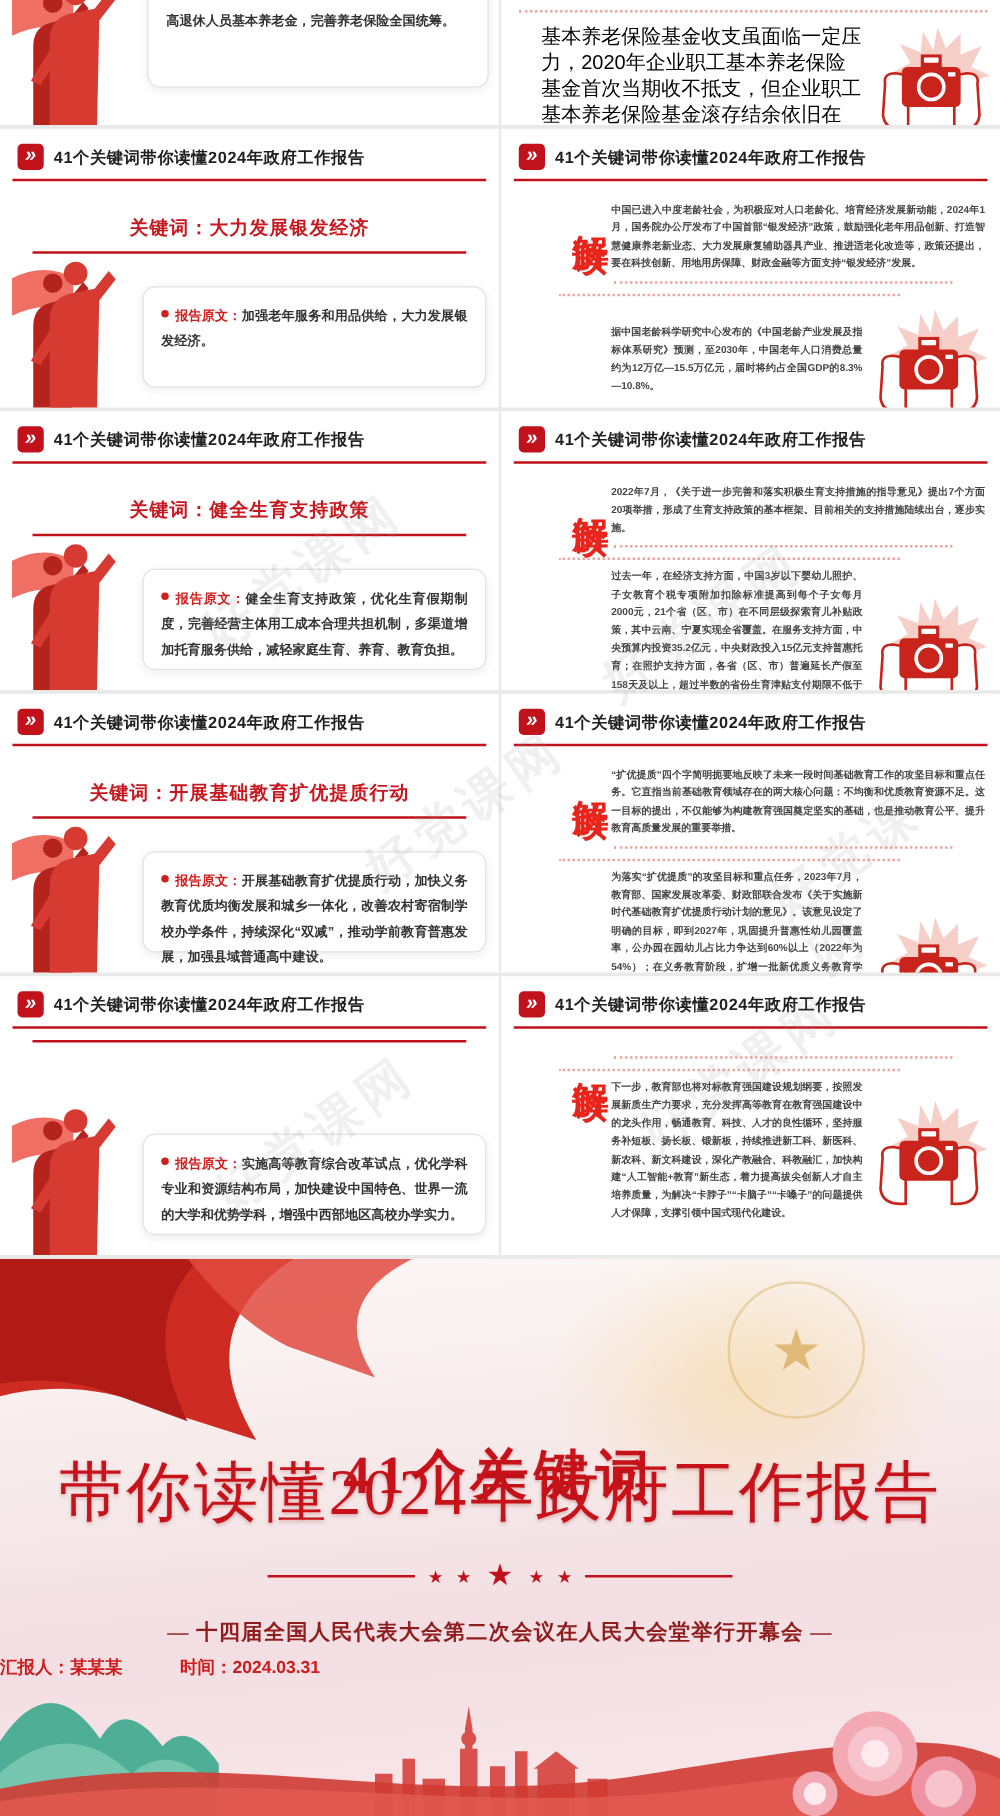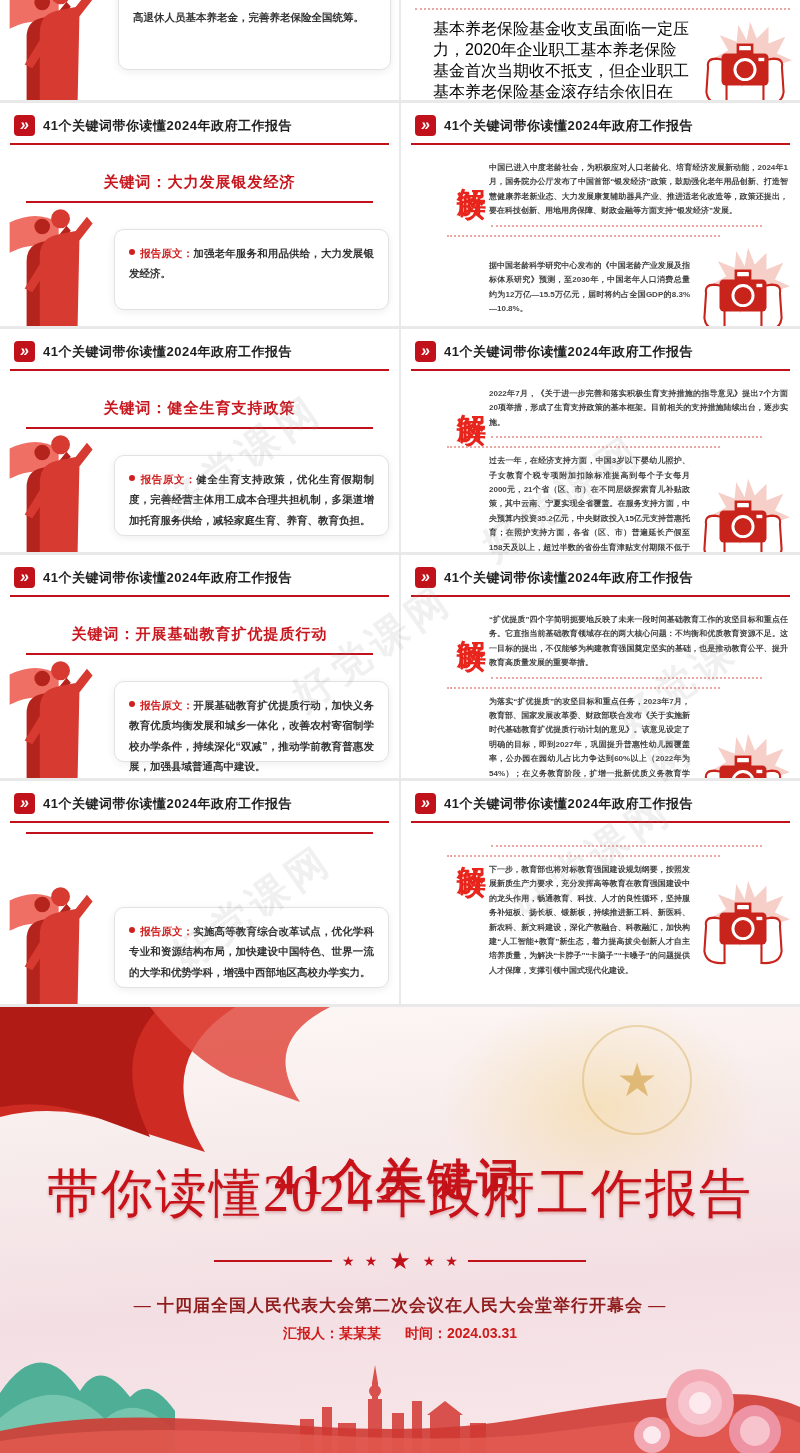--- a/index.html
+++ b/index.html
@@ -71,22 +71,22 @@
                   font-size:52px; font-weight:400; letter-spacing:2px;
                   text-shadow:0 2px 3px rgba(130,10,10,.25); font-family:"Liberation Serif","DejaVu Serif",serif; }
   .star-row { position:absolute; top:242px; width:100%; display:flex; align-items:center;
               justify-content:center; gap:10px; }
   .star-row .sline { width:118px; height:2px; background:#c1121c; }
   .star-row .st { color:#c1121c; font-size:14px; line-height:1; }
   .star-row .st.big { font-size:24px; margin:0 2px; }
   .cover-sub { position:absolute; top:287px; width:100%; text-align:center; color:#8f1d1d;
                font-size:17px; font-weight:700; letter-spacing:1px;
                font-family:"Liberation Serif","DejaVu Serif",serif; }
-  .cover-meta { position:absolute; top:318px; width:100%; display:flex; justify-content:center;
-                gap:24px; color:#cf1b1b; font-size:14px; font-weight:700; }
+  .cover-meta { position:absolute; top:318px; width:100%; display:flex; 
+                gap:46px; color:#cf1b1b; font-size:14px; font-weight:700; }
   .cover-decor { position:absolute; left:0; bottom:0; width:800px; height:130px; }
 
   
   .wm { position:absolute; color:rgba(150,150,150,.14); font-size:40px; font-weight:700;
         transform:rotate(-35deg); pointer-events:none; letter-spacing:6px; }
 </style>
 </head>
 <body>
 
 <svg width="0" height="0" style="position:absolute">

